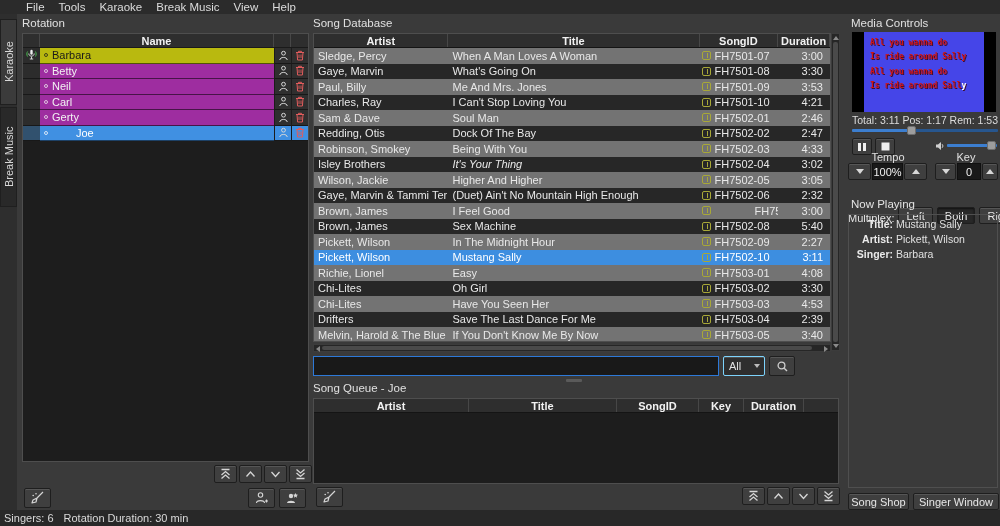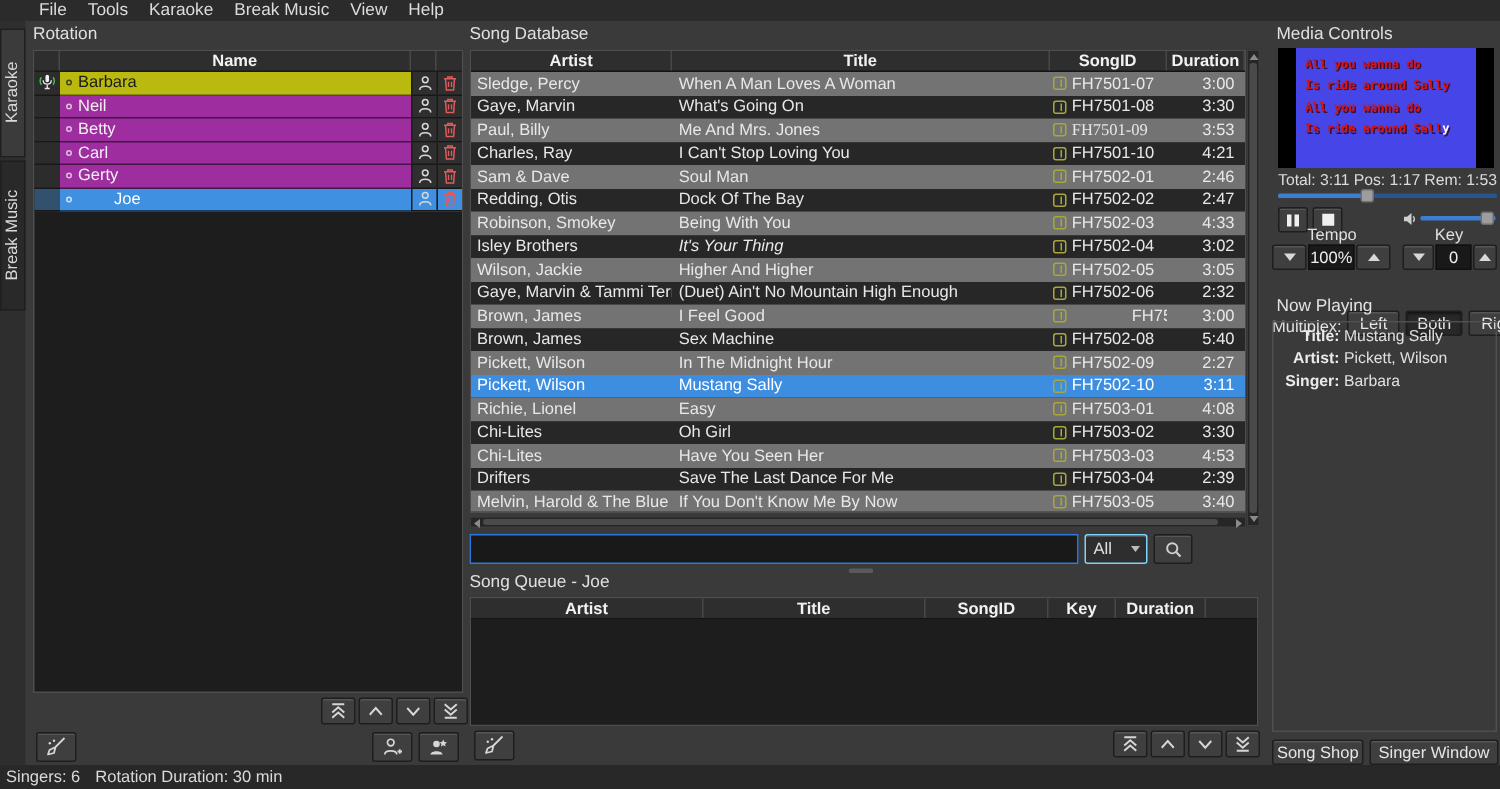--- a/index.html
+++ b/index.html
@@ -186,41 +186,41 @@
                 <path d="M1 2.5 h8 M3.5 2.5 V1.3 h3 V2.5" stroke="#e05c5c" stroke-width="1" fill="none"></path>
                 <path d="M2 2.5 L2.6 10 h4.8 L8 2.5" stroke="#e05c5c" stroke-width="1" fill="none"></path>
                 <path d="M4 4.5 v3.5 M6 4.5 v3.5" stroke="#e05c5c" stroke-width="0.9"></path>
               </svg>
             </div>
           </div>
           <div class="rot-row">
             <div class="rot-cell-mic"></div>
             <div class="rot-cell-name" style="background: rgb(158, 45, 160); color: rgb(242, 242, 242);">
               <span class="singer-bullet"></span>
-              <span>Neil</span>
+              <span>Betty</span>
             </div>
             <div class="rot-cell-btn">
               <svg width="11" height="11" viewBox="0 0 11 11">
                 <circle cx="5.5" cy="3.2" r="1.9" stroke="#d8d8d8" stroke-width="1" fill="none"></circle>
                 <path d="M1.8 10 C1.8 6.6 9.2 6.6 9.2 10" stroke="#d8d8d8" stroke-width="1" fill="none"></path>
               </svg>
             </div>
             <div class="rot-cell-btn">
               <svg width="10" height="11" viewBox="0 0 10 11">
                 <path d="M1 2.5 h8 M3.5 2.5 V1.3 h3 V2.5" stroke="#e05c5c" stroke-width="1" fill="none"></path>
                 <path d="M2 2.5 L2.6 10 h4.8 L8 2.5" stroke="#e05c5c" stroke-width="1" fill="none"></path>
                 <path d="M4 4.5 v3.5 M6 4.5 v3.5" stroke="#e05c5c" stroke-width="0.9"></path>
               </svg>
             </div>
           </div>
           <div class="rot-row">
             <div class="rot-cell-mic"></div>
             <div class="rot-cell-name" style="background: rgb(158, 45, 160); color: rgb(242, 242, 242);">
               <span class="singer-bullet"></span>
-              <span>Betty</span>
+              <span>Neil</span>
             </div>
             <div class="rot-cell-btn">
               <svg width="11" height="11" viewBox="0 0 11 11">
                 <circle cx="5.5" cy="3.2" r="1.9" stroke="#d8d8d8" stroke-width="1" fill="none"></circle>
                 <path d="M1.8 10 C1.8 6.6 9.2 6.6 9.2 10" stroke="#d8d8d8" stroke-width="1" fill="none"></path>
               </svg>
             </div>
             <div class="rot-cell-btn">
               <svg width="10" height="11" viewBox="0 0 10 11">
                 <path d="M1 2.5 h8 M3.5 2.5 V1.3 h3 V2.5" stroke="#e05c5c" stroke-width="1" fill="none"></path>
@@ -359,21 +359,21 @@
             <div class="dcell title" style="width: 252px;">What's Going On</div>
             <div class="dcell songid" style="width: 79px;">
               <span class="cdg-icon"></span>
               <span>FH7501-08</span>
             </div>
             <div class="dcell duration" style="width: 52px;">3:30</div>
           </div>
           <div class="db-row even">
             <div class="dcell artist" style="width: 135px;">Paul, Billy</div>
             <div class="dcell title" style="width: 252px;">Me And Mrs. Jones</div>
-            <div class="dcell songid" style="width: 79px; font-family: Liberation Serif, serif;">
+            <div class="dcell songid" style="width: 79px;">
               <span class="cdg-icon"></span>
               <span>FH7501-09</span>
             </div>
             <div class="dcell duration" style="width: 52px;">3:53</div>
           </div>
           <div class="db-row odd">
             <div class="dcell artist" style="width: 135px;">Charles, Ray</div>
             <div class="dcell title" style="width: 252px;">I Can't Stop Loving You</div>
             <div class="dcell songid" style="width: 79px;">
               <span class="cdg-icon"></span>

